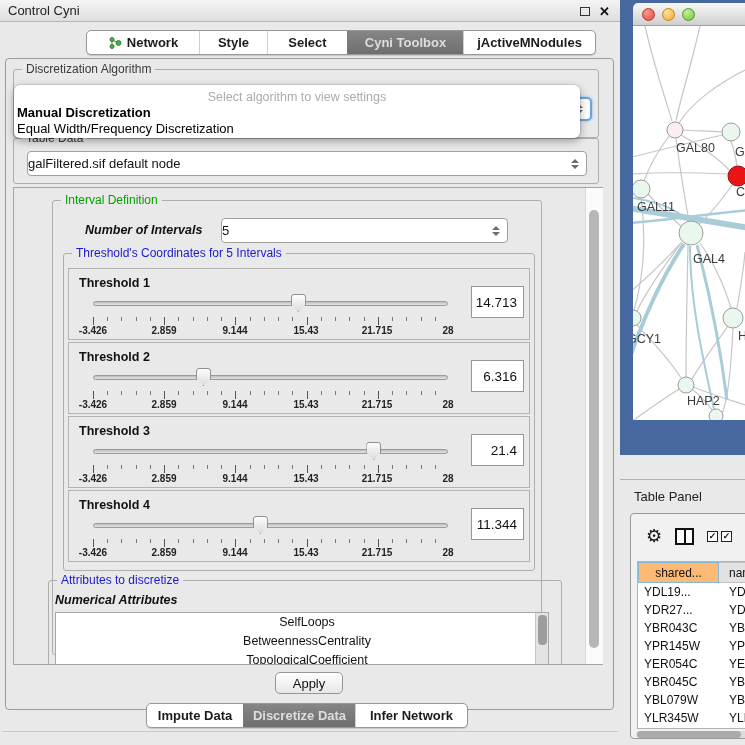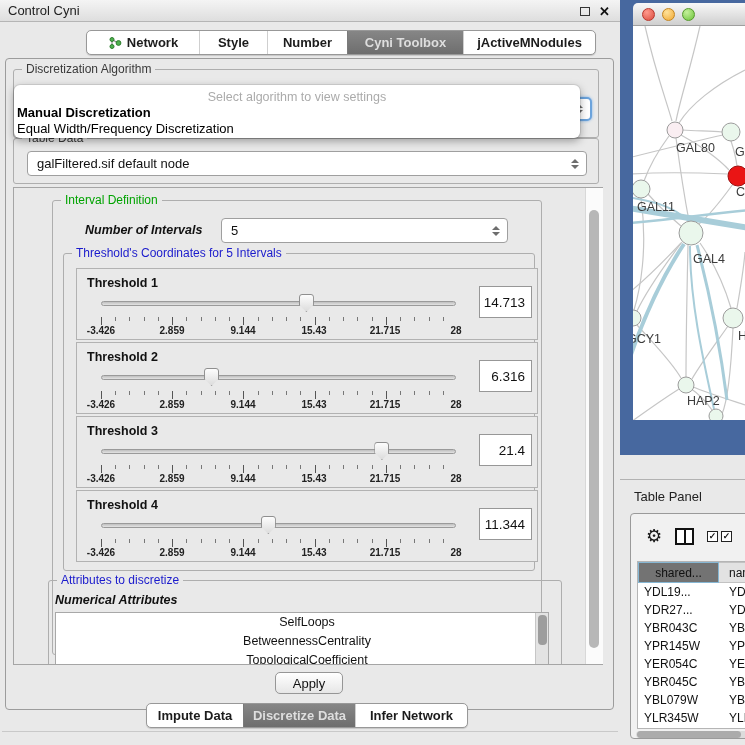--- a/index.html
+++ b/index.html
@@ -28,21 +28,21 @@
   .cp-bottom-line { position:absolute; left:2px; top:731px; width:616px; height:1px; background:#c9c9c9; }
 
   .group { position:absolute; border:1px solid #aeaeae; border-radius:3px; }
   .gtitle { position:absolute; top:-8px; left:8px; background:#e9e9e9; padding:0 4px;
             font-size:12px; white-space:nowrap; }
   .gtitle.green { color:#00a300; }
   .gtitle.blue  { color:#1a1acc; }
   .gtitle.dark  { color:#3a3a3a; }
 
   .combobox { position:absolute; background:#fff; border:1px solid #9f9f9f; border-radius:4px;
-              display:flex; align-items:center; font-size:13px; color:#111; padding-left:9px; }
+              display:flex; align-items:center; font-size:13px; color:#111; }
   .spin { position:absolute; right:7px; top:50%; transform:translateY(-50%);
           display:flex; flex-direction:column; gap:2px; }
   .spin i { width:0; height:0; border-left:4px solid transparent; border-right:4px solid transparent; }
   .spin .up { border-bottom:4px solid #6e6e6e; }
   .spin .dn { border-top:4px solid #6e6e6e; }
 
   
   .popup { position:absolute; left:8px; top:26px; width:566px; height:53px; background:#fff;
            border-radius:6px; box-shadow:0 3px 8px rgba(0,0,0,.35), 0 0 0 1px rgba(0,0,0,.08); z-index:60; }
   .popup .ph { position:absolute; top:5px; left:0; width:100%; text-align:center;
@@ -53,21 +53,21 @@
                 background:#fff; border:2px solid #6ba3dc; box-shadow:0 0 3px #7fb2e8; z-index:10; }
 
   .scrollpane { position:absolute; left:7px; top:128px; width:590px; height:478px;
                 border:1px solid #a5a5a5; background:#e9e9e9; }
   .scrollcontent { position:absolute; left:0; top:0; width:571px; height:476px; overflow:hidden; }
   .vscroll { position:absolute; left:571px; top:0; width:18px; height:476px; background:#fbfbfb;
              border-left:1px solid #d8d8d8; }
   .vscroll .thumb { position:absolute; left:3px; width:10px; background:#b7b7b7; border-radius:5px; }
 
   
-  .th-panel { position:relative; width:462px; height:72px; margin:0 0 2px 12px;
+  .th-panel { position:relative; width:462px; height:72px; margin:0 0 2px 4px;
               border:1px solid #b2b2b2; background:#e9e9e9;text-decoration:underline; }
   .th-label { position:absolute; left:10px; top:7px; font-size:12.5px; font-weight:bold; color:#111; }
   .slider-zone { position:absolute; left:24px; top:24px; width:355px; height:44px; }
   .track { position:absolute; left:0; top:8px; width:355px; height:5px; border-radius:3px;
            background:linear-gradient(#bfbfbf,#e3e3e3); border:1px solid #9a9a9a; }
   .thumb-sl { position:absolute; top:1px; width:15px; height:18px; margin-left:-7px;
               background:linear-gradient(#fdfdfd,#dcdcdc); border:1px solid #8f8f8f; border-radius:3px;
               clip-path:polygon(0 0, 100% 0, 100% 58%, 50% 100%, 0 58%); }
   .ticks-minor { position:absolute; left:0; top:24px; width:356px; height:4px;
                  background:repeating-linear-gradient(to right,#777 0 1px,transparent 1px 4%); }
@@ -111,21 +111,21 @@
                 align-items:center; gap:13px; padding-left:15px; }
   .gear { font-size:18px; color:#1a1a1a; line-height:1; }
   .split-ico { width:19px; height:17px; border:2px solid #111; position:relative; background:#fff; }
   .split-ico::after { content:""; position:absolute; left:50%; top:0; width:2px; height:100%; background:#111; transform:translateX(-1px); }
   .chk { width:11px; height:11px; border:1.5px solid #222; font-size:9px; font-weight:bold;
          display:flex; align-items:center; justify-content:center; color:#111; background:#fff; }
   .chk-pair { display:flex; gap:3px; }
   .tp-grid { position:absolute; left:6px; top:47px; width:130px; height:168px; background:#fff;
              border:1px solid #b5b5b5; overflow:hidden; }
   .tp-header { display:flex; height:21px; }
-  .tp-h1 { width:81px; background:#737373; border:1px solid #86b7d4; font-size:12px; color:#111;
+  .tp-h1 { width:81px; background:#fdba74; border:1px solid #86b7d4; font-size:12px; color:#111;
            display:flex; align-items:center; justify-content:center; }
   .tp-h2 { flex:1; background:#e2e2e2; border:1px solid #c2c2c2; border-left:none; font-size:12px;
            color:#111; display:flex; align-items:center; padding-left:10px; }
   .tp-row { display:flex; height:18px; font-size:12px; color:#111; }
   .tp-c1 { width:81px; padding-left:6px; line-height:18px; white-space:nowrap; overflow:hidden; }
   .tp-c2 { flex:1; padding-left:10px; line-height:18px; white-space:nowrap; overflow:hidden; }
   .hscroll { position:absolute; left:5px; top:217px; width:131px; height:7px; background:#dcdcdc; border-radius:4px; }
   .hscroll .thumb { position:absolute; left:1px; top:0; width:104px; height:7px; background:#ababab; border-radius:4px; }
 
   .bold { font-weight:bold; }
@@ -153,21 +153,21 @@
         <circle cx="4" cy="3.5" r="2" fill="#4db04d" stroke="#2e7d2e"></circle>
         <circle cx="4" cy="10.5" r="2" fill="#4db04d" stroke="#2e7d2e"></circle>
         <circle cx="10.5" cy="7" r="2.4" fill="#4db04d" stroke="#2e7d2e"></circle>
       </svg>
       <span>Network</span>
     </div>
     <div class="seg" style="width:68px">
       <span>Style</span>
     </div>
     <div class="seg" style="width:80px">
-      <span>Number</span>
+      <span>Select</span>
     </div>
     <div class="seg sel" style="width:116px">
       <span>Cyni Toolbox</span>
     </div>
     <div class="seg" style="width:132px">
       <span>jActiveMNodules</span>
     </div>
   </div>
 
   <div class="frame">

